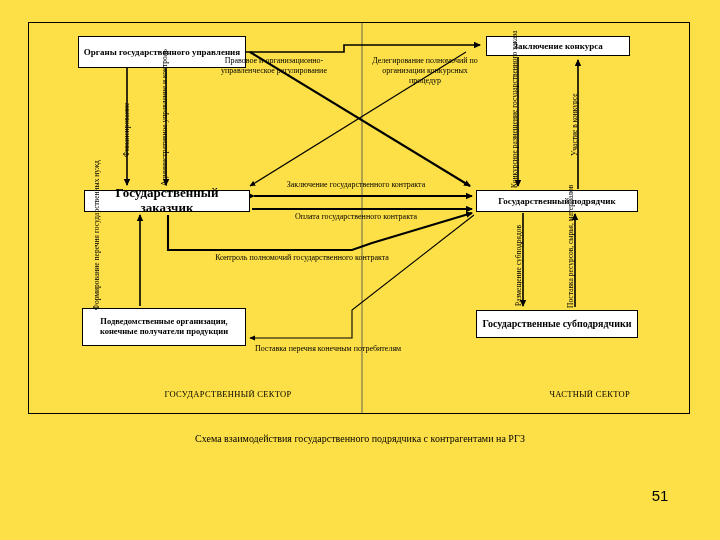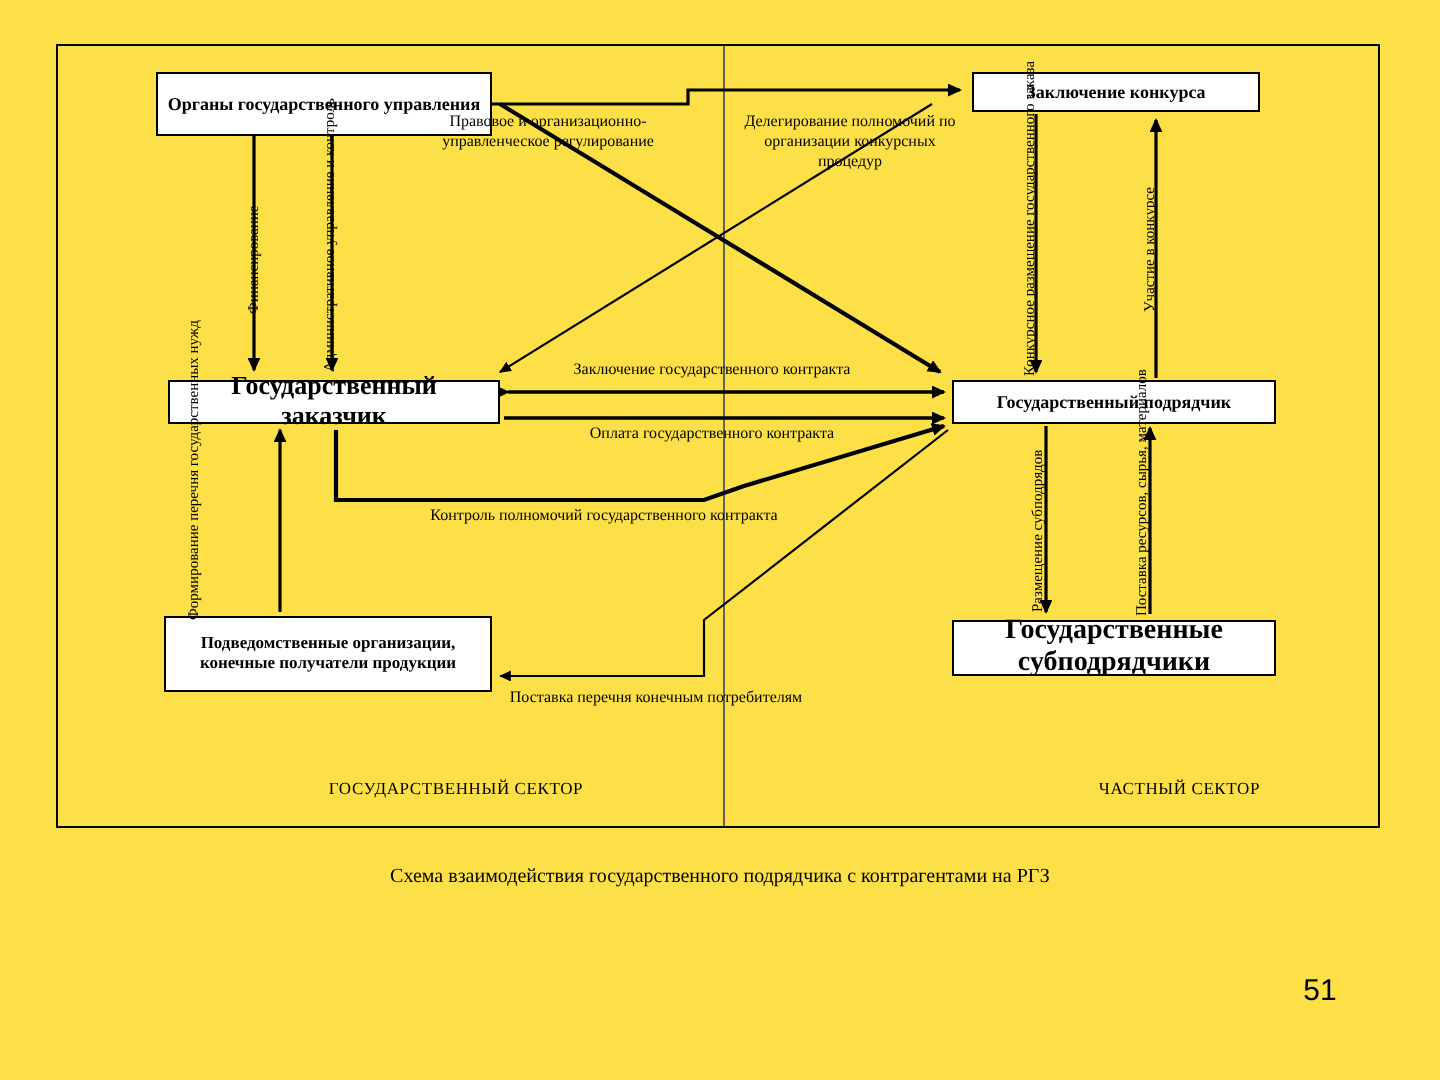--- a/index.html
+++ b/index.html
@@ -18,21 +18,21 @@
   .box{position:absolute;border:1px solid #000;background:#fff;box-sizing:border-box;
        display:flex;align-items:center;justify-content:center;text-align:center;
        font-weight:bold;line-height:1.15;}
   .box span{display:block;padding:0 4px;}
 
   #box-organy   {left:78px;  top:36px;  width:168px; height:32px; font-size:9px;}
   #box-organiz  {left:486px; top:36px;  width:144px; height:20px; font-size:9px;}
   #box-zakazchik{left:84px;  top:190px; width:166px; height:22px; font-size:13px;}
   #box-podryad  {left:476px; top:190px; width:162px; height:22px; font-size:9px;}
   #box-podved   {left:82px;  top:308px; width:164px; height:38px; font-size:8.5px;}
-  #box-subpod   {left:476px; top:310px; width:162px; height:28px; font-size:14px;}
+  #box-subpod   {left:476px; top:310px; width:162px; height:28px; font-size:10px;}
 
   
   .lbl{position:absolute;text-align:center;font-size:8px;line-height:1.25;}
   #lbl-pravovoe {left:214px; top:56px;  width:120px;}
   #lbl-delegir  {left:366px; top:56px;  width:118px;}
   #lbl-zakluch  {left:248px; top:180px; width:216px;}
   #lbl-oplata   {left:248px; top:212px; width:216px;}
   #lbl-kontrol  {left:212px; top:253px; width:180px;}
   #lbl-postavka {left:248px; top:344px; width:160px;}
 

